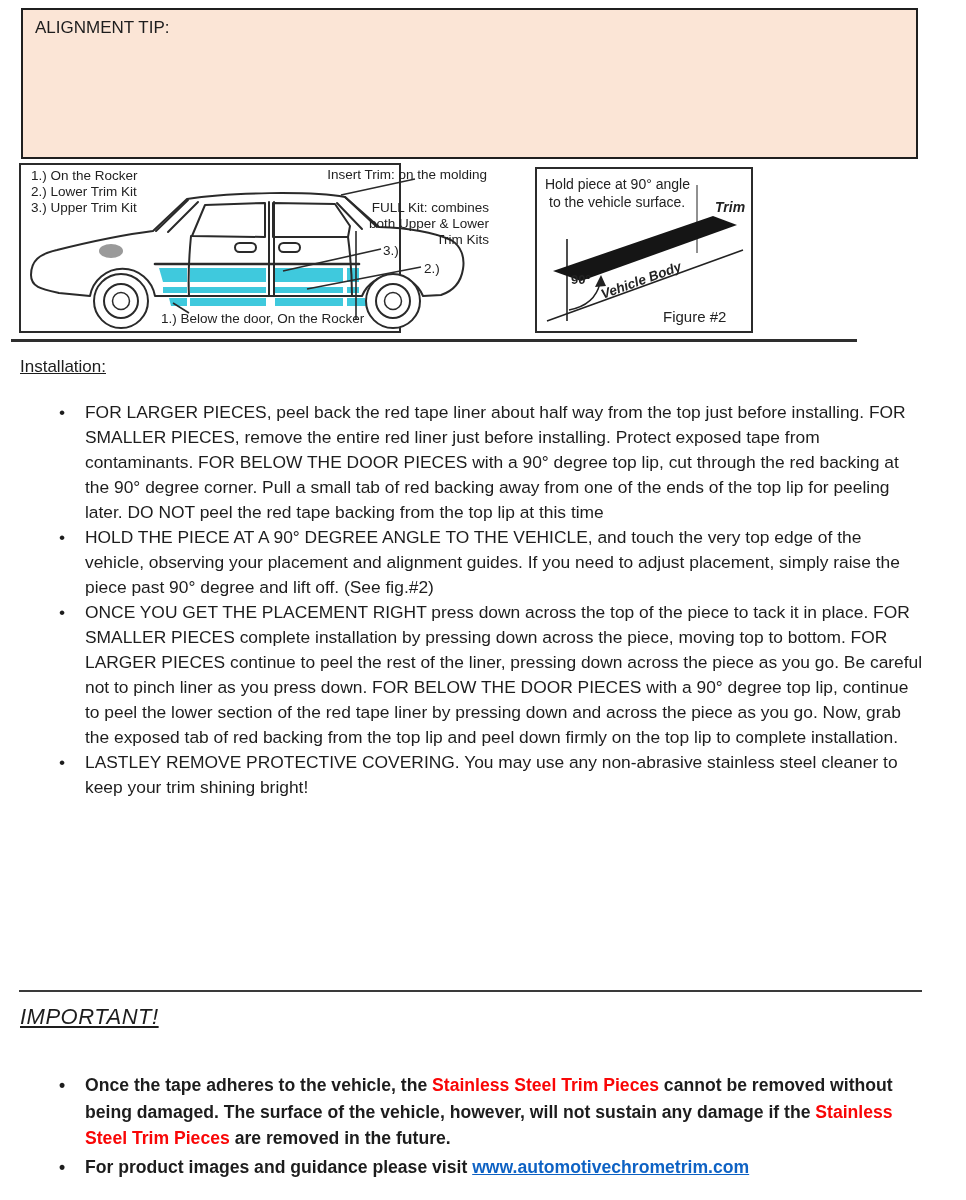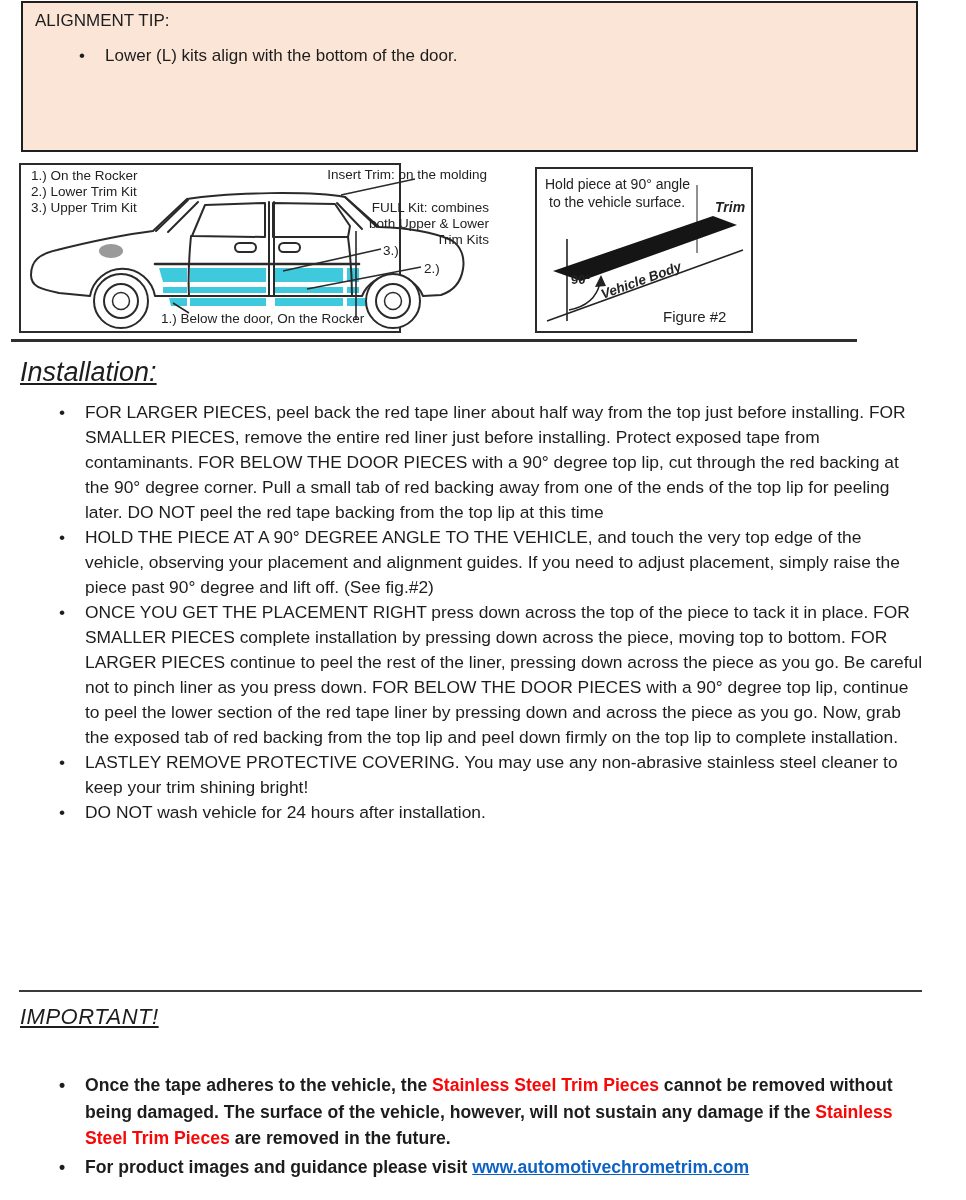--- a/index.html
+++ b/index.html
@@ -6,21 +6,21 @@
   #page{
     position:relative;
     width:966px;height:1200px;
     background:#ffffff;
     color:#1d1d1d;
     font-family:"Liberation Sans","DejaVu Sans",sans-serif;
     overflow:hidden;
   }
   
   .tip-box{
-    position:absolute;left:21px;top:1px;width:897px;height:151px;
+    position:absolute;left:21px;top:8px;width:897px;height:151px;
     box-sizing:border-box;
     background:#fbe5d6;
     border:2px solid #1f1f1f;
     padding:7px 14px 0 12px;
   }
   .tip-title{font-size:17px;line-height:22px;}
   .tip-bullet{
     position:relative;
     margin:12px 6px 0 44px;
     padding-left:26px;
@@ -39,21 +39,21 @@
     margin-left:134px;margin-top:4px;text-align:center;
   }
   .figures-rule{
     position:absolute;left:11px;top:339px;width:846px;height:3px;
     background:#2e2e2e;
   }
   .diagram-text{font-family:"Liberation Sans","DejaVu Sans",sans-serif;fill:#222;}
   
   .install-heading{
     position:absolute;left:20px;top:357px;
-    font-size:27px;font-style:italic;text-decoration:underline;
+    font-size:17px;text-decoration:underline;
   }
   .install-list{
     position:absolute;left:57px;top:400px;width:866px;
   }
   .li{
     position:relative;padding-left:28px;
     font-size:17.4px;line-height:25px;
   }
   .li::before{content:"\2022";position:absolute;left:2px;top:0;}
   
@@ -79,21 +79,20 @@
   .red-text{color:#f90606;}
   .site-link{color:#0e62c4;text-decoration:underline;cursor:pointer;font-weight:bold;}
 </style>
 </head>
 <body>
 
 <div id="page">
 
   <div class="tip-box">
     <div class="tip-title">ALIGNMENT TIP:</div>
-    <div class="tip-bullet">Lower (L) kits align with the bottom of the door.</div>
   </div>
 
   <div class="figures-row">
 
     <div class="car-box">
       <svg width="473" height="166" viewBox="0 0 473 166">
 
         <g>
           <polygon points="138,103 338,103 338,117 142,117" fill="#3fc9dd"></polygon>
           <rect x="142" y="122" width="196" height="6" fill="#3fc9dd"></rect>
@@ -181,21 +180,20 @@
 
   <div class="figures-rule"></div>
 
   <div class="install-heading">Installation:</div>
 
   <div class="install-list">
     <div class="li">FOR LARGER PIECES, peel back the red tape liner about half way from the top just before installing. FOR SMALLER PIECES, remove the entire red liner just before installing. Protect exposed tape from contaminants. FOR BELOW THE DOOR PIECES with a 90° degree top lip, cut through the red backing at the 90° degree corner. Pull a small tab of red backing away from one of the ends of the top lip for peeling later. DO NOT peel the red tape backing from the top lip at this time</div>
     <div class="li">HOLD THE PIECE AT A 90° DEGREE ANGLE TO THE VEHICLE, and touch the very top edge of the vehicle, observing your placement and alignment guides. If you need to adjust placement, simply raise the piece past 90° degree and lift off. (See fig.#2)</div>
     <div class="li">ONCE YOU GET THE PLACEMENT RIGHT press down across the top of the piece to tack it in place.  FOR SMALLER PIECES complete installation by pressing down across the piece, moving top to bottom. FOR LARGER PIECES continue to peel the rest of the liner, pressing down across the piece as you go. Be careful not to pinch liner as you press down. FOR BELOW THE DOOR PIECES with a 90° degree top lip, continue to peel the lower section of the red tape liner by pressing down and across the piece as you go. Now, grab the exposed tab of red backing from the top lip and peel down firmly on the top lip to complete installation.</div>
     <div class="li">LASTLEY REMOVE PROTECTIVE COVERING. You may use any non-abrasive stainless steel cleaner to keep your trim shining bright!</div>
-    <div class="li">DO NOT wash vehicle for 24 hours after installation.</div>
   </div>
 
   <div class="section-rule"></div>
 
   <div class="important-heading">IMPORTANT!</div>
 
   <div class="important-list">
     <div class="li2"><span>Once the tape adheres to the vehicle, the </span><span class="red-text">Stainless Steel Trim Pieces</span><span> cannot be removed without being damaged. The surface of the vehicle, however, will not sustain any damage if the </span><span class="red-text">Stainless Steel Trim Pieces</span><span> are removed in the future.</span></div>
     <div class="li2"><span>For product images and guidance please visit </span><a class="site-link">www.automotivechrometrim.com</a></div>
   </div>

